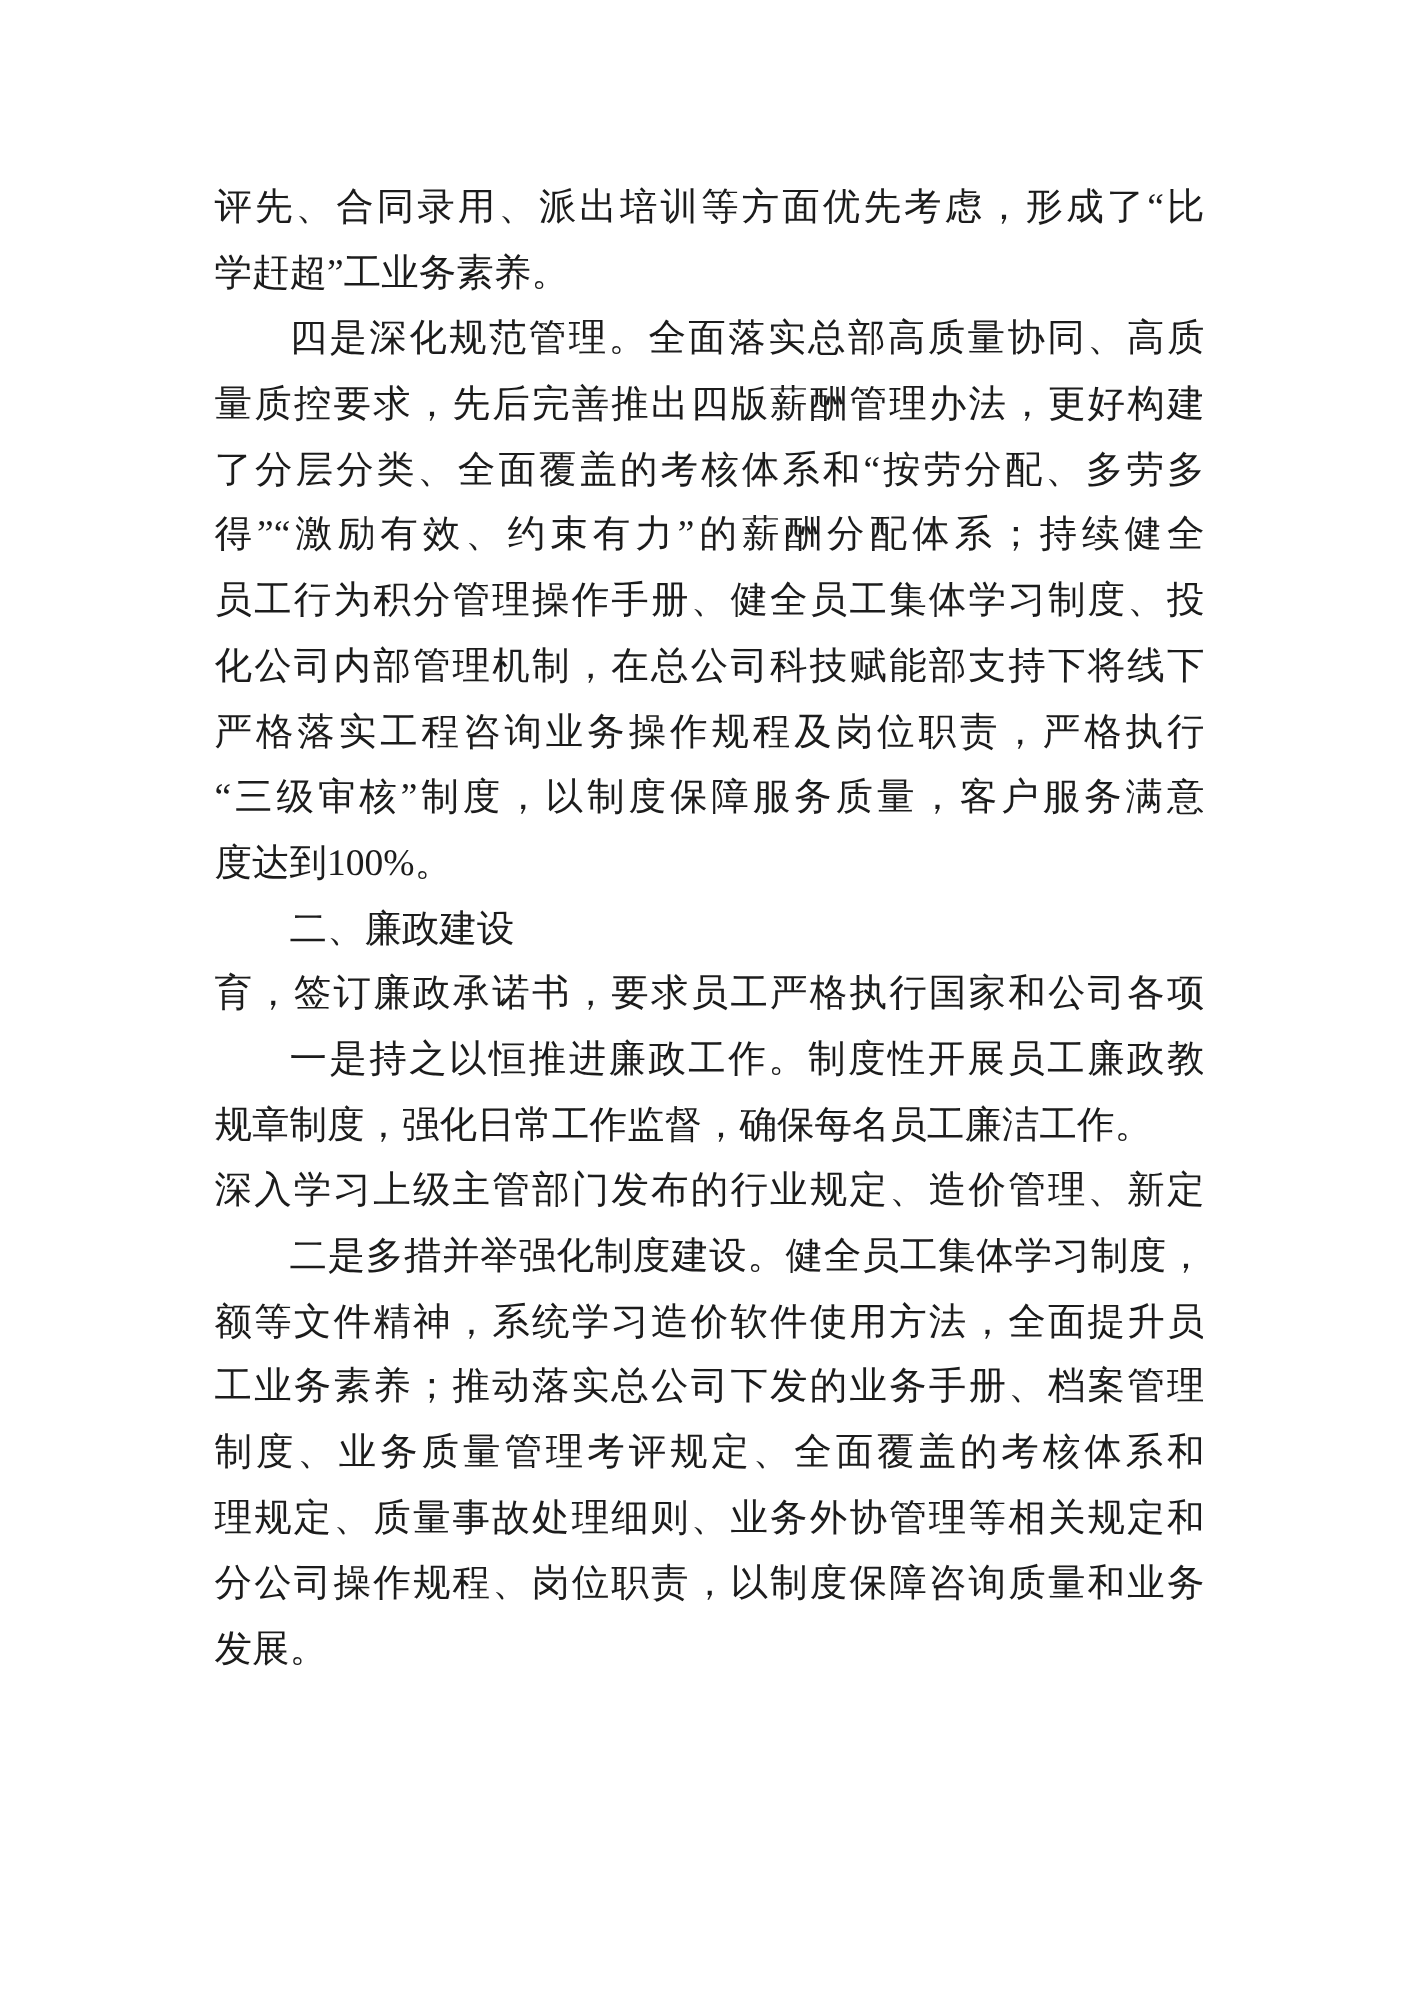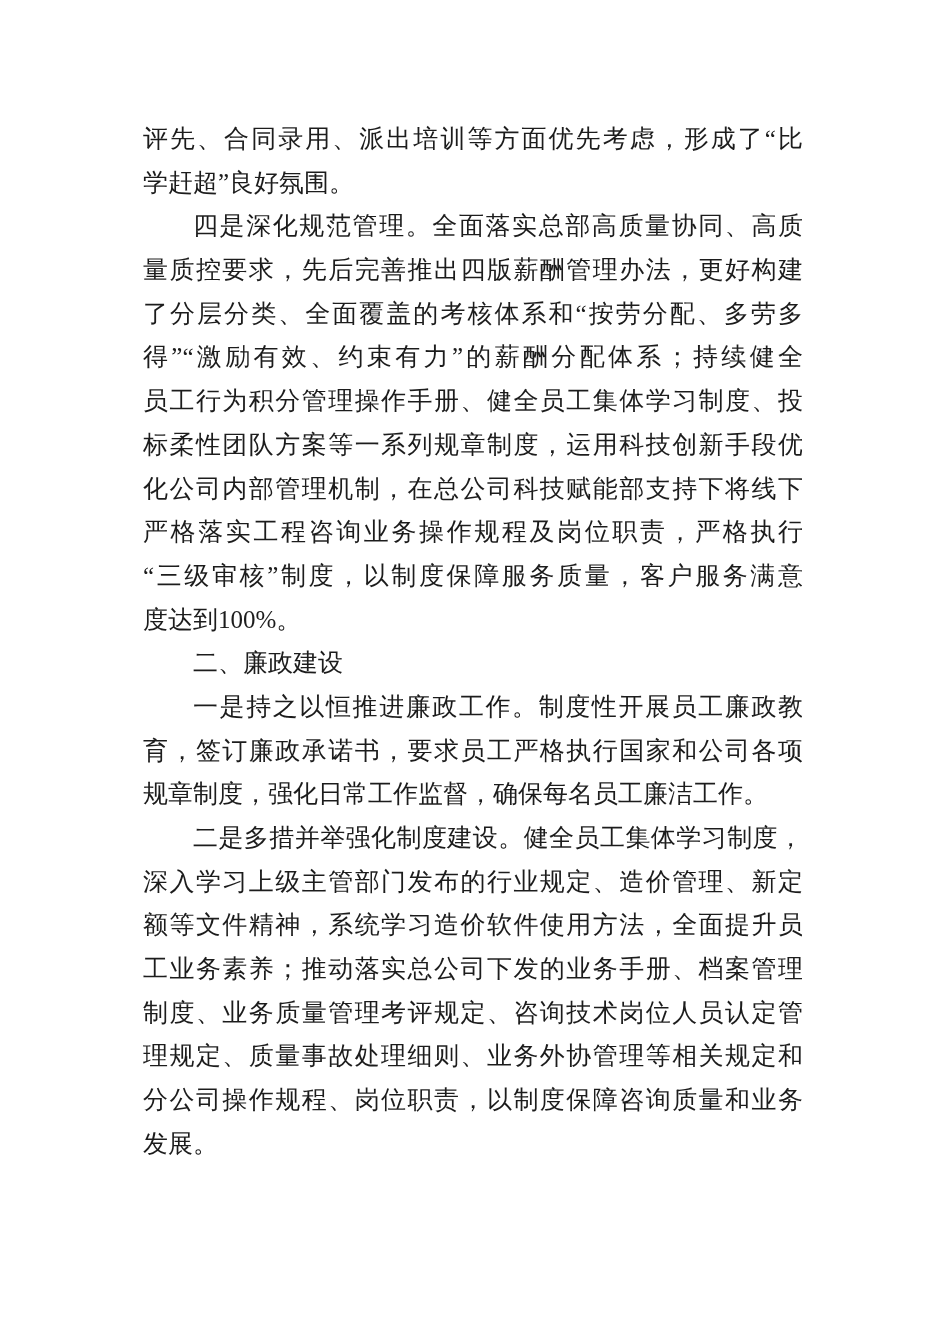--- a/index.html
+++ b/index.html
@@ -45,42 +45,41 @@
     text-align: center;
   }
 </style>
 </head>
 <body>
 
 <div class="page">
   <div class="textblock">
 
     <div class="line j">评先、合同录用、派出培训等方面优先考虑，形成了“比</div>
-    <div class="line plain">学赶超”良好氛围。</div>
+    <div class="line plain">学赶超”工业务素养。</div>
 
     <div class="line j indent">四是深化规范管理。全面落实总部高质量协同、高质</div>
     <div class="line j">量质控要求，先后完善推出四版薪酬管理办法，更好构建</div>
     <div class="line j">了分层分类、全面覆盖的考核体系和“按劳分配、多劳多</div>
     <div class="line j">得”“激励有效、约束有力”的薪酬分配体系；持续健全</div>
     <div class="line j">员工行为积分管理操作手册、健全员工集体学习制度、投</div>
-    <div class="line j">标柔性团队方案等一系列规章制度，运用科技创新手段优</div>
     <div class="line j">化公司内部管理机制，在总公司科技赋能部支持下将线下</div>
     <div class="line j">严格落实工程咨询业务操作规程及岗位职责，严格执行</div>
     <div class="line j">“三级审核”制度，以制度保障服务质量，客户服务满意</div>
     <div class="line plain">度达到100%。</div>
 
     <div class="line plain indent">二、廉政建设</div>
 
+    <div class="line j">育，签订廉政承诺书，要求员工严格执行国家和公司各项</div>
     <div class="line j indent">一是持之以恒推进廉政工作。制度性开展员工廉政教</div>
-    <div class="line j">育，签订廉政承诺书，要求员工严格执行国家和公司各项</div>
     <div class="line plain">规章制度，强化日常工作监督，确保每名员工廉洁工作。</div>
 
+    <div class="line j">深入学习上级主管部门发布的行业规定、造价管理、新定</div>
     <div class="line j indent">二是多措并举强化制度建设。健全员工集体学习制度，</div>
-    <div class="line j">深入学习上级主管部门发布的行业规定、造价管理、新定</div>
     <div class="line j">额等文件精神，系统学习造价软件使用方法，全面提升员</div>
     <div class="line j">工业务素养；推动落实总公司下发的业务手册、档案管理</div>
-    <div class="line j">制度、业务质量管理考评规定、咨询技术岗位人员认定管</div>
+    <div class="line j">制度、业务质量管理考评规定、全面覆盖的考核体系和</div>
     <div class="line j">理规定、质量事故处理细则、业务外协管理等相关规定和</div>
     <div class="line j">分公司操作规程、岗位职责，以制度保障咨询质量和业务</div>
     <div class="line plain">发展。</div>
 
   </div>
 </div>
 
 </body></html>

